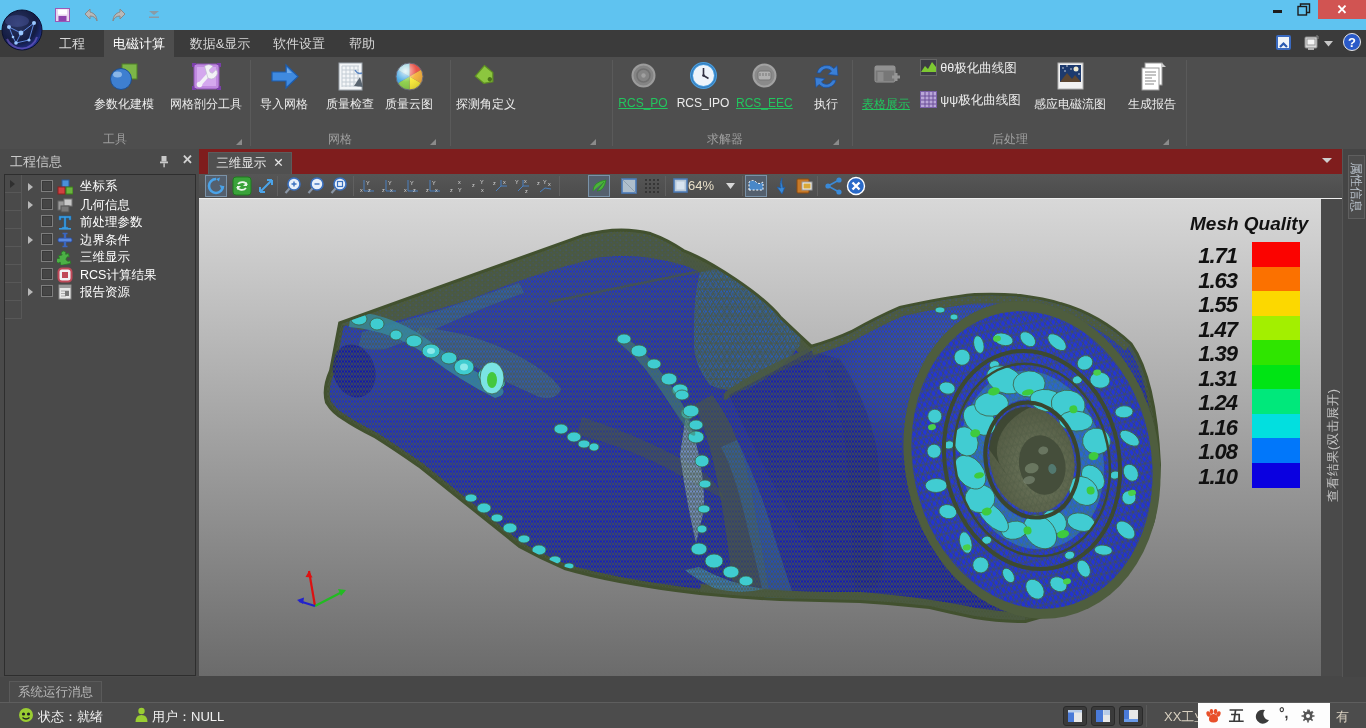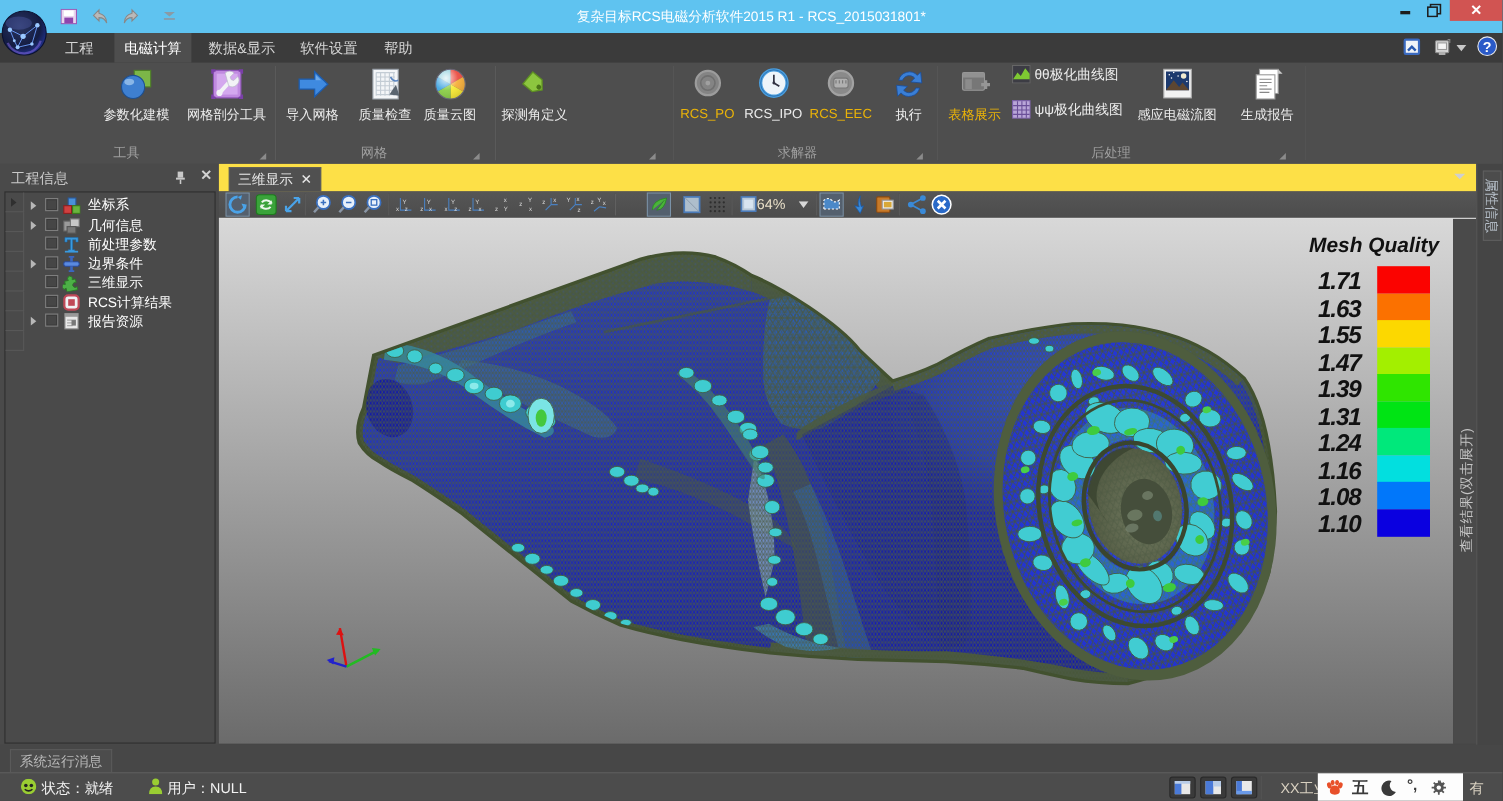--- a/index.html
+++ b/index.html
@@ -15,31 +15,31 @@
 #menubar{left:0;top:30px;width:1366px;height:27px;background:#3b3b3b;}
 .mtab{position:absolute;top:0;height:27px;line-height:27px;font-size:13px;color:#d6d6d6;text-align:center;}
 .mtab.sel{background:#4e4e4e;color:#fff;}
 
 #ribbon{left:0;top:57px;width:1366px;height:92px;background:#4e4e4e;}
 .rsep{position:absolute;top:3px;width:1px;height:86px;background:#404040;border-right:1px solid #5a5a5a;}
 .glabel{position:absolute;top:74px;height:16px;line-height:16px;font-size:12px;color:#9f9f9f;text-align:center;}
 .gcorner{position:absolute;top:82px;width:0;height:0;border-left:6px solid transparent;border-bottom:6px solid #8b8b8b;}
 .rbtn{position:absolute;top:2px;text-align:center;color:#ececec;font-size:12px;}
 .rbtn .ric{display:block;margin:1px auto 3px auto;width:33px;height:33px;}
-.rbtn.dis{color:#eab308;}
+.rbtn.dis{color:#22c55e;text-decoration:underline;}
 
 #lpanel{left:0;top:149px;width:199px;height:528px;background:#4a4a4a;}
 #lpanel-h{left:10px;top:4px;font-size:13px;color:#c9c9c9;}
 #ltree{left:4px;top:25px;width:192px;height:502px;border:1px solid #2e2e2e;background:#4a4a4a;}
 .trow{position:absolute;left:0;height:18px;font-size:12.5px;color:#fff;line-height:18px;}
 .gutcell{position:absolute;left:0px;width:17px;height:18px;border-bottom:1px solid #585858;border-right:1px solid #585858;}
 .exparrow{position:absolute;width:0;height:0;border-top:4px solid transparent;border-bottom:4px solid transparent;border-left:5px solid #b7b7b7;}
 .cbox{position:absolute;width:12px;height:12px;background:#464646;border:1px solid #7e7e7e;box-shadow:inset 0 0 0 1px #3a3a3a;}
 
-#tabbar{left:199px;top:149px;width:1143px;height:25px;background:#fde047;}
+#tabbar{left:199px;top:149px;width:1143px;height:25px;background:#7f1d1d;}
 #dtab{position:absolute;left:9px;top:3px;width:84px;height:22px;background:#505050;border:1px solid #5c5c5c;border-bottom:none;color:#e8e8e8;font-size:12.5px;text-align:center;line-height:21px;}
 #toolbar{left:199px;top:174px;width:1143px;height:24px;background:linear-gradient(#565656,#4c4c4c);}
 .tsep{position:absolute;top:2px;width:1px;height:20px;background:#3e3e3e;border-right:1px solid #606060;}
 .tico{position:absolute;top:2px;width:20px;height:20px;}
 .tico.hl{background:#54606e;outline:1px solid #7a92a8;}
 #wline{left:199px;top:198px;width:1143px;height:1px;background:#efefef;}
 #viewport{left:199px;top:199px;width:1122px;height:477px;background:linear-gradient(#d8d8d8,#9c9c9c 55%,#6b6b6b);}
 #rstrip{left:1321px;top:199px;width:21px;height:477px;background:#4a4a4a;}
 #rtabstrip{left:1342px;top:149px;width:24px;height:553px;background:#454545;border-left:1px solid #565656;}
 .vtext{position:absolute;font-size:12.5px;color:#c4c4c4;white-space:nowrap;transform-origin:0 0;}
@@ -50,21 +50,20 @@
 .lblk{position:absolute;left:72px;width:48px;height:25px;}
 
 #btabrow{left:0;top:677px;width:1366px;height:25px;background:#474747;}
 #btab{position:absolute;left:9px;top:4px;padding:0 8px;height:21px;background:#4c4c4c;border:1px solid #5a5a5a;border-bottom:none;color:#b9b9b9;font-size:12.5px;line-height:20px;}
 #statusbar{left:0;top:702px;width:1366px;height:26px;background:#4c4c4c;border-top:1px solid #5e5e5e;color:#f2f2f2;font-size:13px;}
 </style>
 </head>
 <body>
 <div id="app">
   <div id="titlebar" class="abs">
-    <div id="title-text" class="abs">复杂目标RCS电磁分析软件2015 R1 - RCS_2015031801*</div>
     <div id="btn-min" class="abs"></div>
     <svg class="abs" style="left:1297px;top:3px" width="14" height="13">
         <rect x="1" y="3.5" width="8.5" height="8.5" fill="none" stroke="#1d1d1d" stroke-width="1.4"></rect>
         <path d="M3.5 3.5 V1 H12.5 V9.5 H9.5" fill="none" stroke="#1d1d1d" stroke-width="1.4"></path>
       </svg>
     <div id="btn-close" class="abs">✕</div>
     <svg class="abs" style="left:1px;top:9px;z-index:5" width="42" height="42">
         <defs>
       <radialGradient id="glog" cx="0.4" cy="0.35" r="0.85">
         <stop offset="0" stop-color="#2a3560"></stop>

